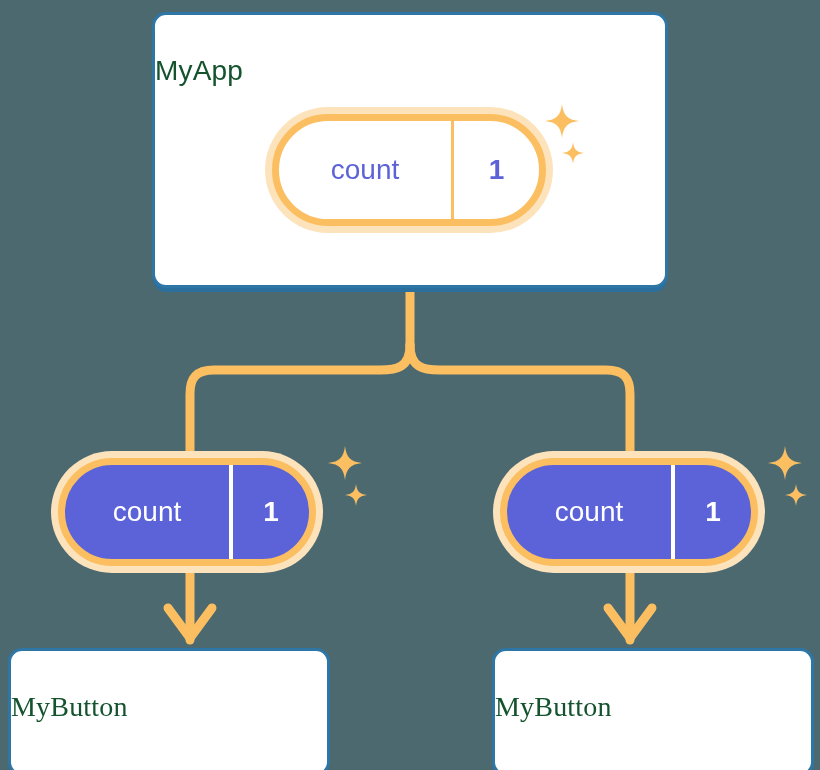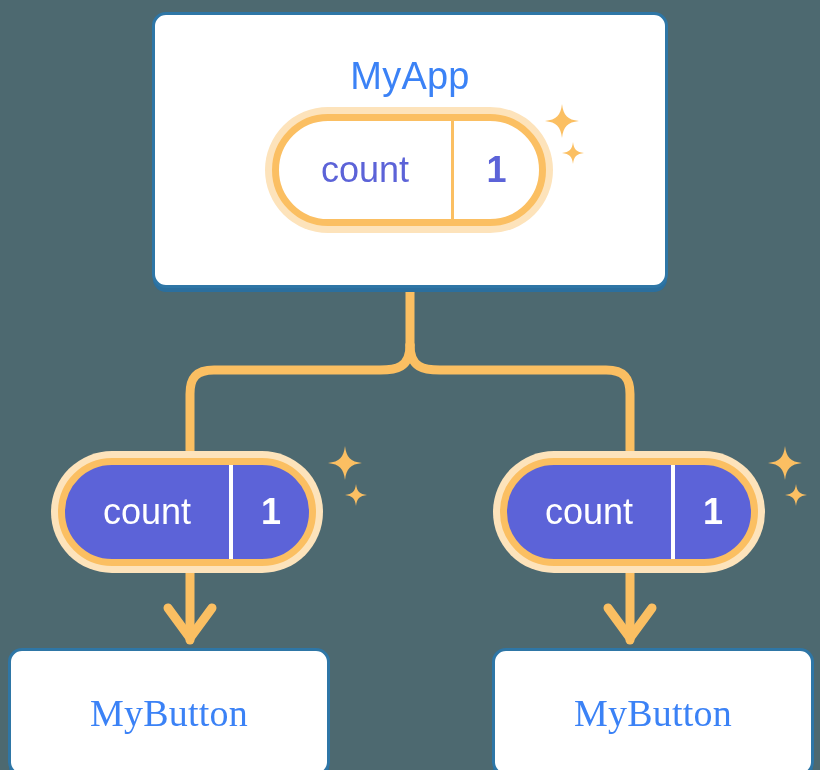--- a/index.html
+++ b/index.html
@@ -50,23 +50,22 @@
     width: 322px;
     height: 128px;
   }
   #btn-box-left  { left: 8px; }
   #btn-box-right { left: 492px; }
 
   .comp-title {
     position: absolute;
     left: 0;
     width: 100%;
-    text-align: center;
-    color: #3b82f6;
-    font-size: 38px;
+    color: #14532d;
+    font-size: 28px;
     font-weight: 400;
     letter-spacing: 0.2px;
     white-space: nowrap;
   }
   #app-box .comp-title { top: 40px; }
   .btn-box .comp-title { top: 40px; font-family: Liberation Serif, serif; }
 
   
   .pill {
     position: absolute;
@@ -76,21 +75,21 @@
     align-items: stretch;
     
     border: 7px solid #fbbf62;
     box-shadow: 0 0 0 7px #fde3bb;
     overflow: hidden;
   }
   .pill-cell {
     display: flex;
     align-items: center;
     justify-content: center;
-    font-size: 36px;
+    font-size: 28px;
     font-weight: 400;
     white-space: nowrap;
     box-sizing: border-box;
   }
   .pill-key { flex: 0 0 auto; }
   .pill-val { flex: 0 0 auto; font-weight: 700; }
 
   
   #pill-app {
     left: 272px;

